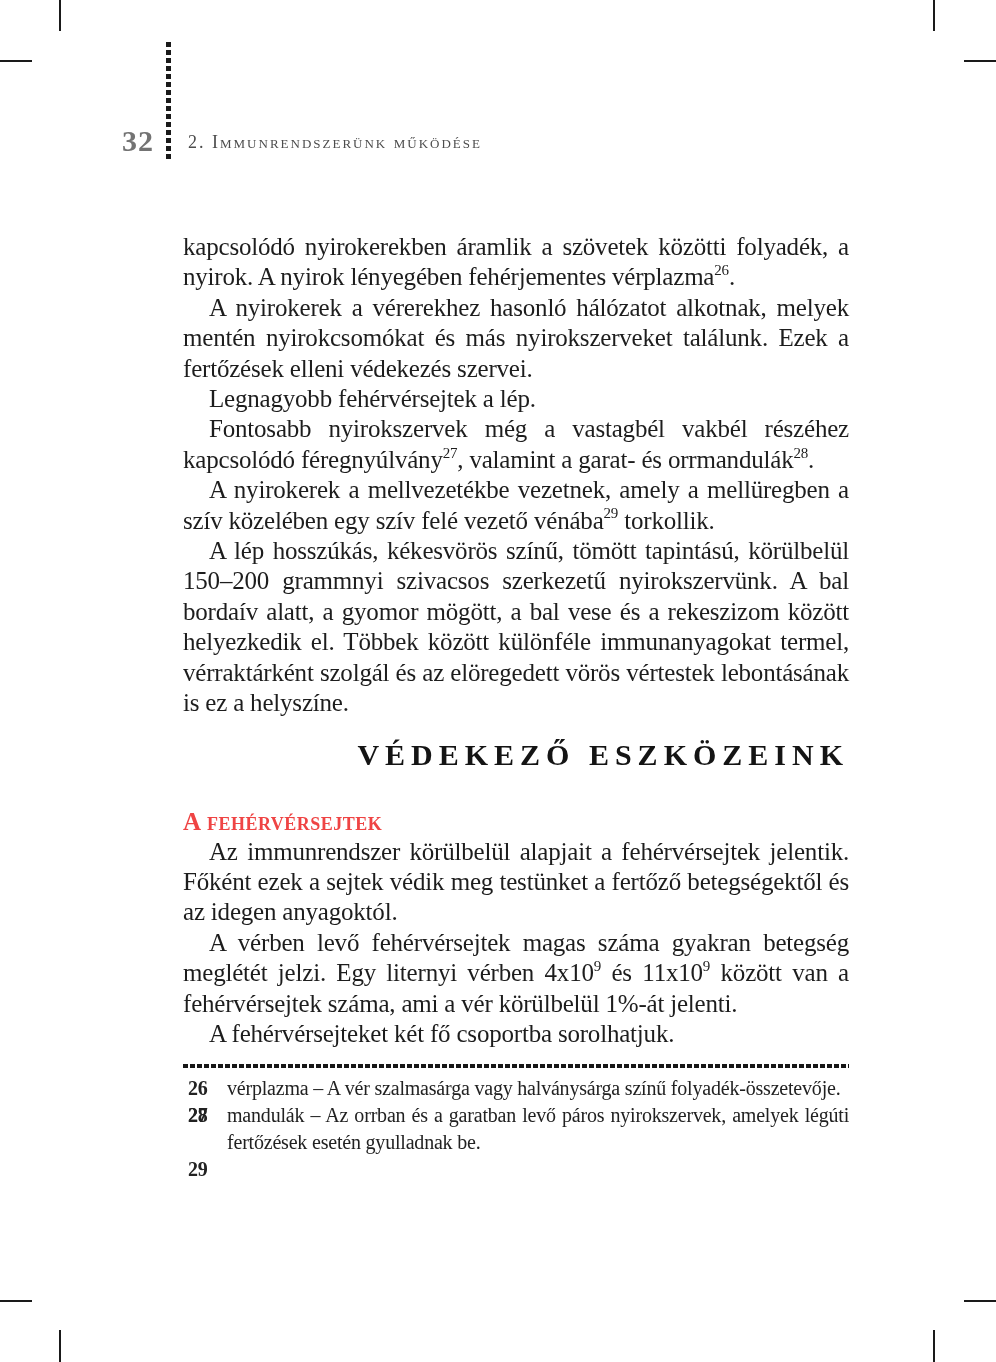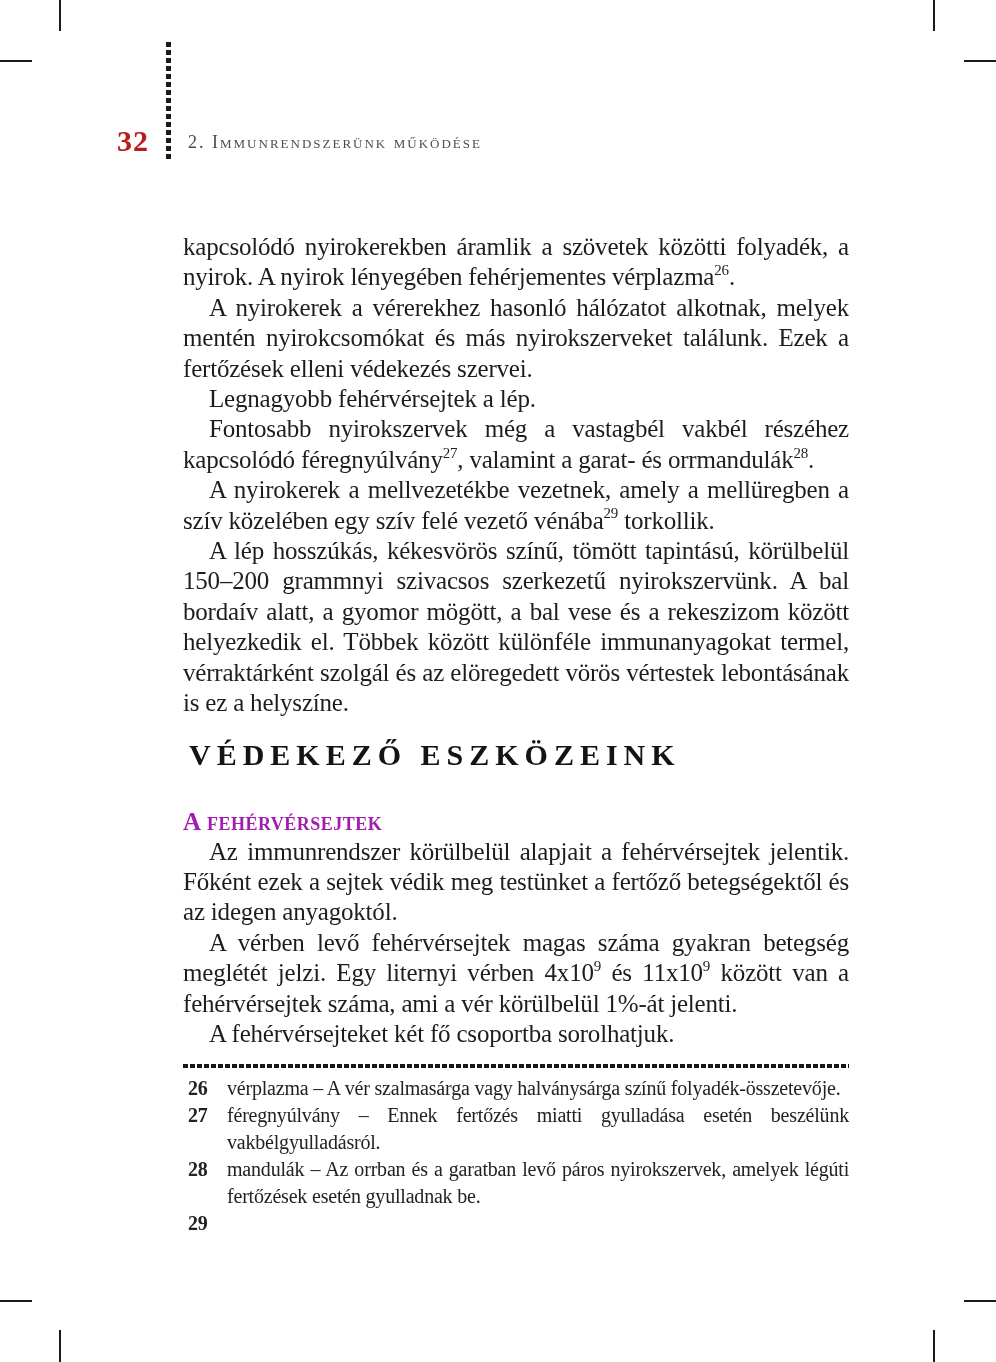--- a/index.html
+++ b/index.html
@@ -16,50 +16,50 @@
   .crop.tl-h{left:0;top:60px;width:32px;height:2px;}
   .crop.tr-v{left:933px;top:0;width:2px;height:31px;}
   .crop.tr-h{left:964px;top:60px;width:32px;height:2px;}
   .crop.bl-h{left:0;top:1300px;width:32px;height:2px;}
   .crop.bl-v{left:59px;top:1330px;width:2px;height:32px;}
   .crop.br-h{left:964px;top:1300px;width:32px;height:2px;}
   .crop.br-v{left:933px;top:1330px;width:2px;height:32px;}
   
   .pagenum{
     position:absolute;left:112px;top:125px;width:42px;
-    text-align:center;font-weight:700;font-size:30px;line-height:32px;
-    color:#b91c1c;letter-spacing:1px;
+    text-align:right;font-weight:700;font-size:30px;line-height:32px;
+    color:#737373;letter-spacing:1px;
   }
   .vrule{
     position:absolute;left:166px;top:42px;width:5px;height:119px;
     background:repeating-linear-gradient(180deg,#1a1a1a 0 5px,transparent 5px 8px);
   }
   .runhead{
     position:absolute;left:188px;top:128px;
     font-variant:small-caps;font-size:18px;line-height:28px;
     letter-spacing:2px;color:#4c4c4c;white-space:nowrap;
   }
   
   .textcol{
     position:absolute;left:183px;top:216px;width:666px;
     font-size:25px;line-height:30.4px;letter-spacing:-0.2px;
     color:#1d1d1d;text-align:justify;margin-top:16px;
   }
   .textcol p{margin:0;}
   .textcol p.indent{text-indent:26px;}
   sup{font-size:0.6em;line-height:0;position:relative;top:-1px;}
   .section-heading{
-    margin:17px 0 0 0;text-align:left;
+    margin:17px 0 0 0;text-align:right;
     font-size:30px;font-weight:700;line-height:38px;
     letter-spacing:6px;color:#141414;text-indent:6px;
   }
   .subsection-heading{
     margin:32px 0 0 0;
     font-variant:small-caps;font-weight:700;
-    font-size:25px;line-height:31px;letter-spacing:0.5px;color:#a21caf;
+    font-size:25px;line-height:31px;letter-spacing:0.5px;color:#ef4444;
   }
   
   .fnsep{
     margin-top:15px;height:4px;width:100%;
     background:repeating-linear-gradient(90deg,#161616 0 5px,transparent 5px 7px);
   }
   .footnotes{
     margin-top:7px;
     font-size:20px;line-height:27px;letter-spacing:-0.2px;color:#222222;
   }
@@ -96,19 +96,19 @@
     <h1 class="section-heading">VÉDEKEZŐ ESZKÖZEINK</h1>
     <h2 class="subsection-heading">A fehérvérsejtek</h2>
     <div id="paras-after">
         <p class="indent">Az immunrendszer körülbelül alapjait a fehérvérsejtek jelentik. Főként ezek a sejtek védik meg testünket a fertőző betegségektől és az idegen anyagoktól.</p>
         <p class="indent">A vérben levő fehérvérsejtek magas száma gyakran betegség meglétét jelzi. Egy liternyi vérben 4x10<sup>9</sup> és 11x10<sup>9</sup> között van a fehérvérsejtek száma, ami a vér körülbelül 1%-át jelenti.</p>
         <p class="indent">A fehérvérsejteket két fő csoportba sorolhatjuk.</p>
       </div>
     <div class="fnsep"></div>
     <div class="footnotes" id="footnotes">
         <div class="fn"><span class="fnnum">26</span><span>vérplazma – A vér szalmasárga vagy halványsárga színű folyadék-összetevője.</span></div>
-        <div class="fn"><span class="fnnum">27</span><span>féregnyúlvány – Ennek fertőzés miatti gyulladása esetén beszélünk vakbélgyulladásról.</span></div>
+        <div class="fn"><span class="fnnum">27</span></div>
         <div class="fn"><span class="fnnum">28</span><span>mandulák – Az orrban és a garatban levő páros nyirokszervek, amelyek légúti fertőzések esetén gyulladnak be.</span></div>
         <div class="fn"><span class="fnnum">29</span></div>
       </div>
   </div>
 
 </div>
 
 </body></html>

